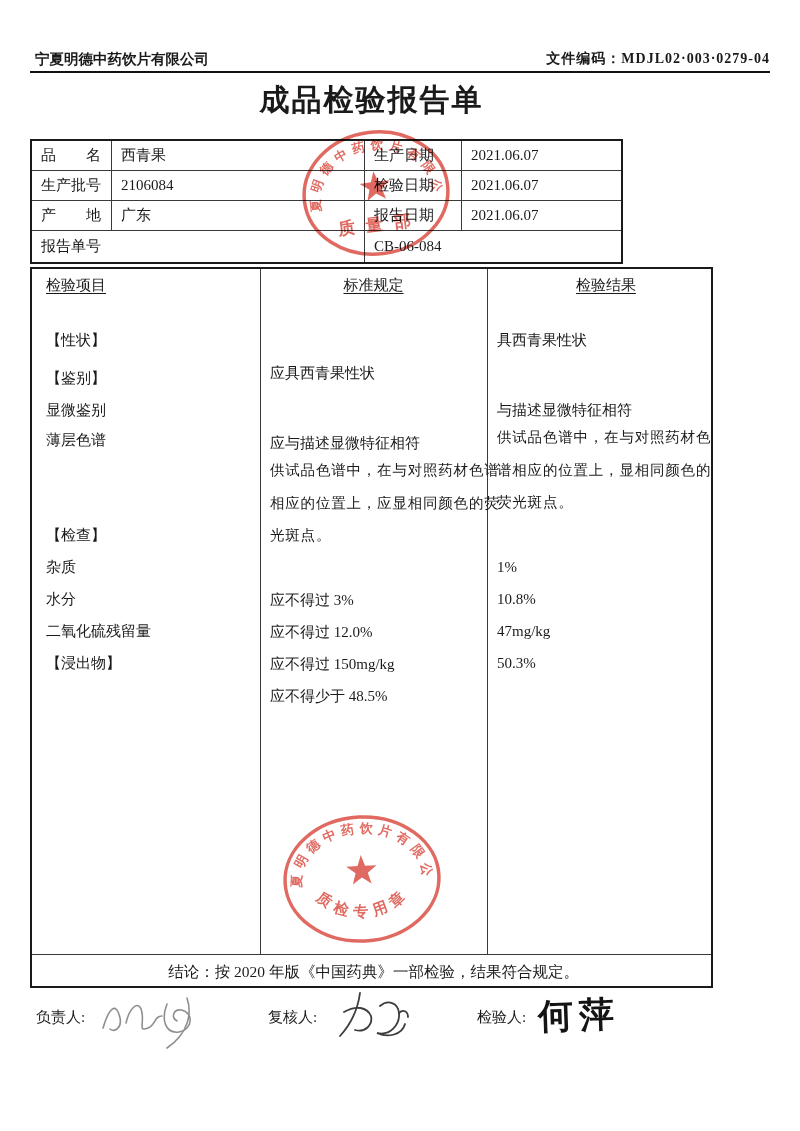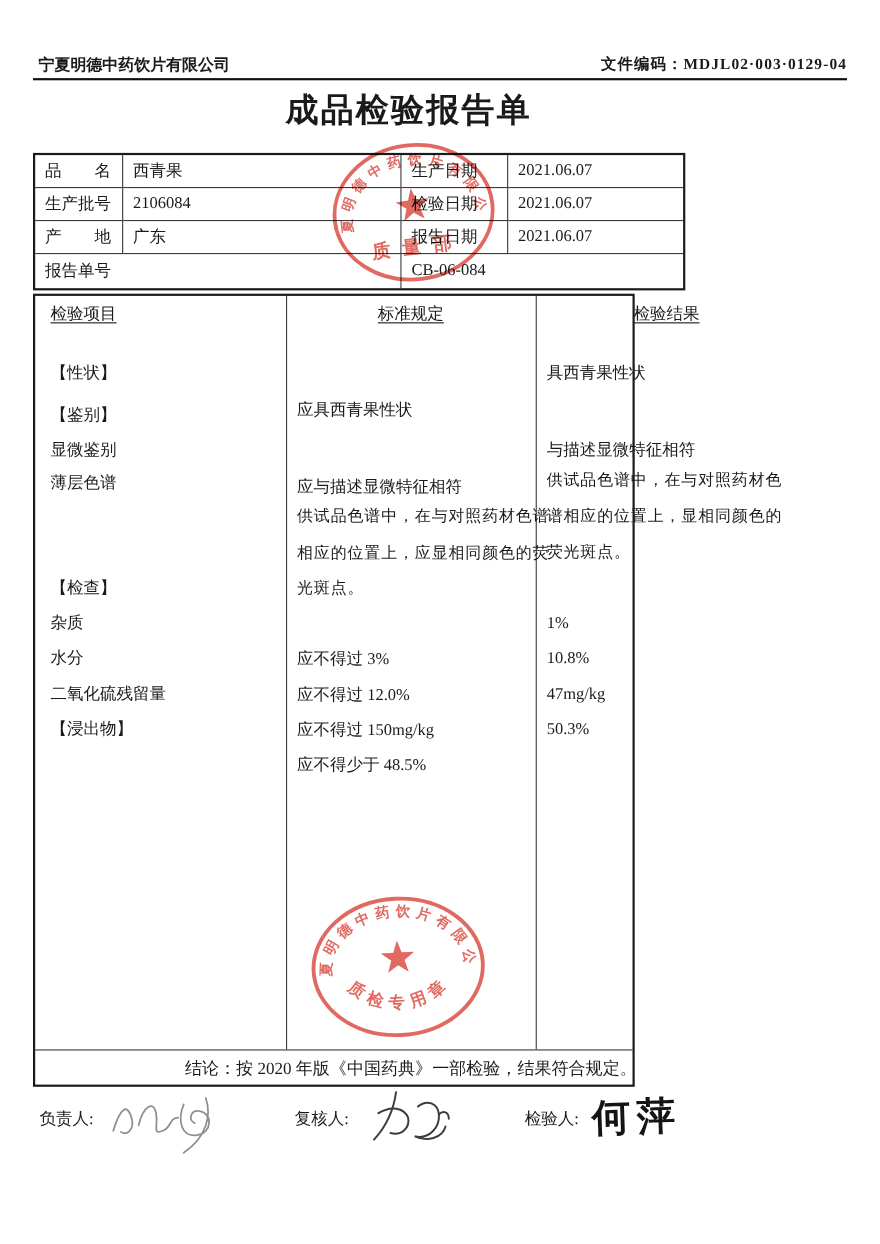--- a/index.html
+++ b/index.html
@@ -23,21 +23,21 @@
     border:2px solid #1a1a1a; background:transparent;
   }
   .info-cell { border-right:1px solid #3a3a3a; border-bottom:1px solid #3a3a3a;
                display:flex; align-items:center; padding-left:9px; font-size:15px; }
   .info-cell.no-r { border-right:none; }
   .info-cell.no-b { border-bottom:none; }
   .span12 { grid-column:1 / 3;text-align:center; }
   .span34 { grid-column:3 / 5; }
 
   
-  .main-table { position:absolute; left:30px; top:267px; width:547px; height:721px;
+  .main-table { position:absolute; left:30px; top:267px; width:683px; height:721px;
                 border:2px solid #1a1a1a; }
   .vline { position:absolute; top:0; width:1px; height:685px; background:#3a3a3a; }
   .vline.v1 { left:228px; } .vline.v2 { left:455px; }
   .concl-sep { position:absolute; left:0; top:685px; width:100%; height:1px; background:#3a3a3a; }
   .col-head { position:absolute; top:7px; font-size:15px; }
   .col-head span { text-decoration:underline; text-underline-offset:3px; }
   .ch-item { left:14px; }
   .ch-std  { left:228px; width:227px; text-align:center; }
   .ch-res  { left:455px; width:228px; text-align:center;padding-left:10px; }
   .cell { position:absolute; font-size:15px; line-height:20px; white-space:nowrap; }
@@ -66,21 +66,21 @@
   .sig2 { left:330px; top:986px; }
   .sig-name { position:absolute; left:538px; top:992px; font-size:35px; font-weight:bold;
               transform:rotate(-2deg); letter-spacing:6px; color:#141414; }
 </style>
 </head>
 <body>
 
 <div class="page">
 
   <div class="hdr-company">宁夏明德中药饮片有限公司</div>
-  <div class="hdr-code">文件编码：MDJL02·003·0129-04</div>
+  <div class="hdr-code">文件编码：MDJL02·003·0279-04</div>
   <div class="hdr-rule"></div>
   <div class="doc-title">成品检验报告单</div>
 
   <div class="info-table">
     <div class="info-cell">品　　名</div>
     <div class="info-cell">西青果</div>
     <div class="info-cell">生产日期</div>
     <div class="info-cell no-r">2021.06.07</div>
 
     <div class="info-cell">生产批号</div>

